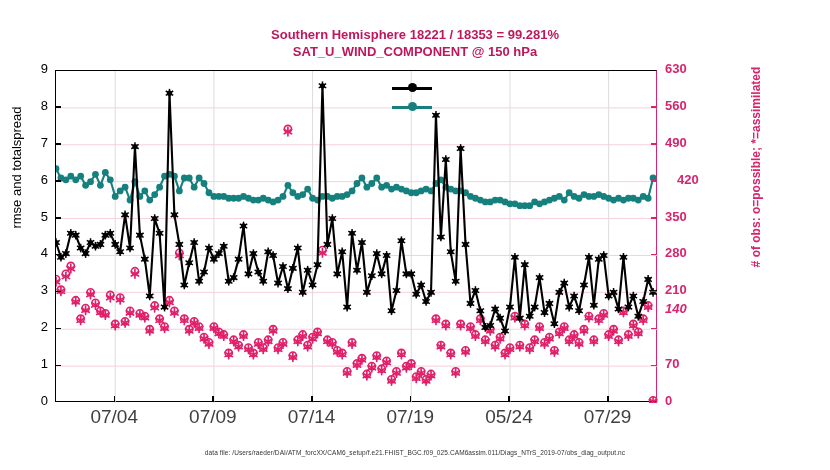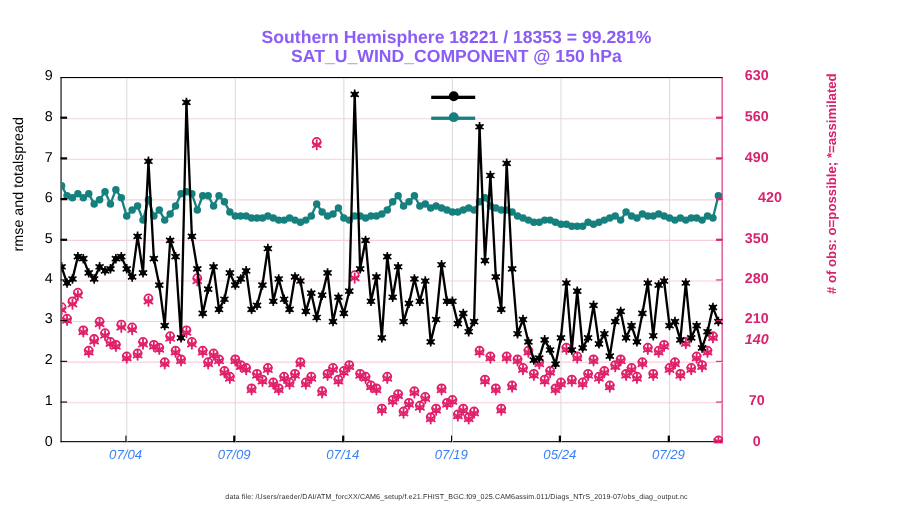--- a/index.html
+++ b/index.html
@@ -5,21 +5,21 @@
   html,body{margin:0;padding:0;}
   body{
     width:830px;height:470px;background:#ffffff;
     font-family:"Liberation Sans", sans-serif;
     overflow:hidden;position:relative;
   }
   #fig{position:absolute;left:0;top:0;width:830px;height:470px;}
 
   .title-block{
     position:absolute;left:0;top:26px;width:830px;text-align:center;
-    font-size:16px;font-weight:bold;color:#8b5cf6;line-height:17px;
+    font-size:13px;font-weight:bold;color:#be185d;line-height:17px;
   }
   .title-line{display:block;}
 
   
   #plotbox{
     position:absolute;left:55px;top:70px;width:602px;height:332px;
     border-top:1.5px solid #000;
     border-left:1.5px solid #000;
     border-bottom:1.5px solid #000;
     border-right:1.5px solid #d6246e;
@@ -33,32 +33,32 @@
     position:absolute;width:34px;text-align:right;
     font-size:13px;color:#000;
   }
   .ytitle-left{
     position:absolute;left:-134px;top:160px;width:300px;
     transform:rotate(-90deg);transform-origin:center center;
     text-align:center;font-size:13px;color:#000;
   }
   
   .ylab-right{
-    position:absolute;width:46px;text-align:center;
+    position:absolute;width:46px;text-align:left;
     font-size:13px;color:#d6246e;font-weight:bold;
   }
   .ytitle-right{
     position:absolute;left:591px;top:160px;width:330px;
     transform:rotate(-90deg);transform-origin:center center;
     text-align:center;font-size:12px;color:#d6246e;font-weight:bold;
   }
   
   .xlab{
     position:absolute;top:406px;width:60px;margin-left:-30px;
-    text-align:center;font-size:12px;color:#3b82f6;font-style:italic;
+    text-align:center;font-size:19px;color:#404040;
   }
   .xtitle{
     position:absolute;left:55px;top:426px;width:602px;text-align:center;
     font-size:13px;color:#000;
   }
   .footer{
     position:absolute;left:0;top:449px;width:830px;text-align:center;
     font-size:6.5px;color:#333;letter-spacing:.1px;
   }
 

